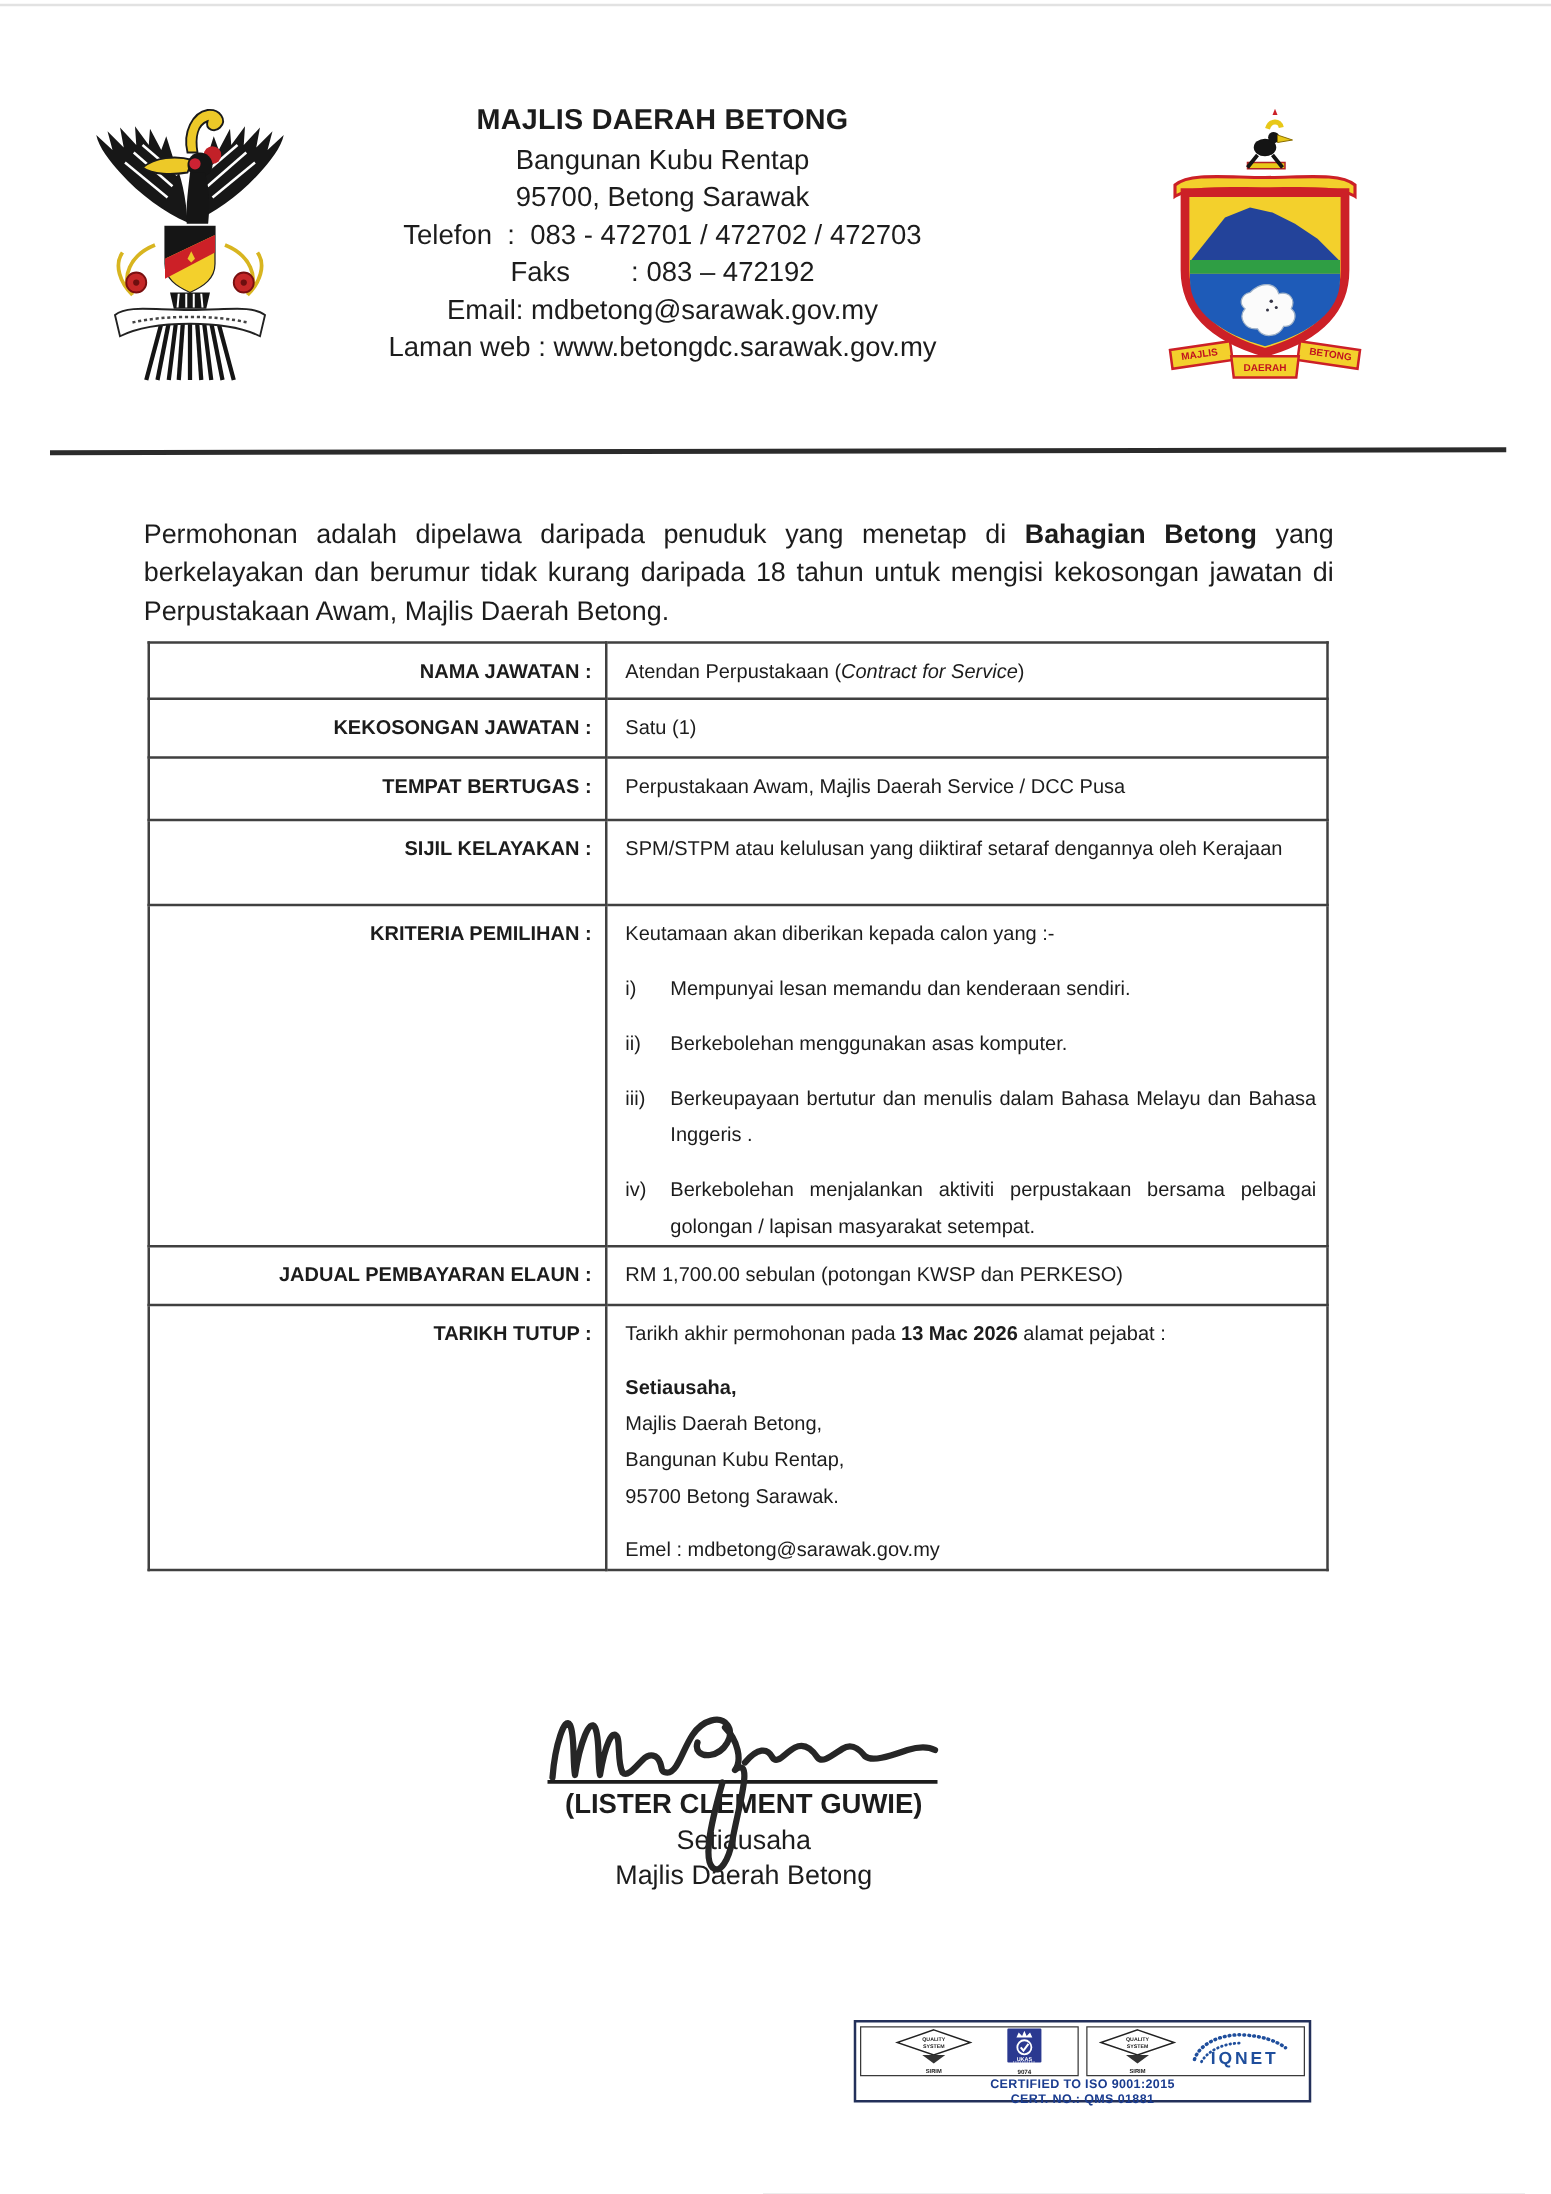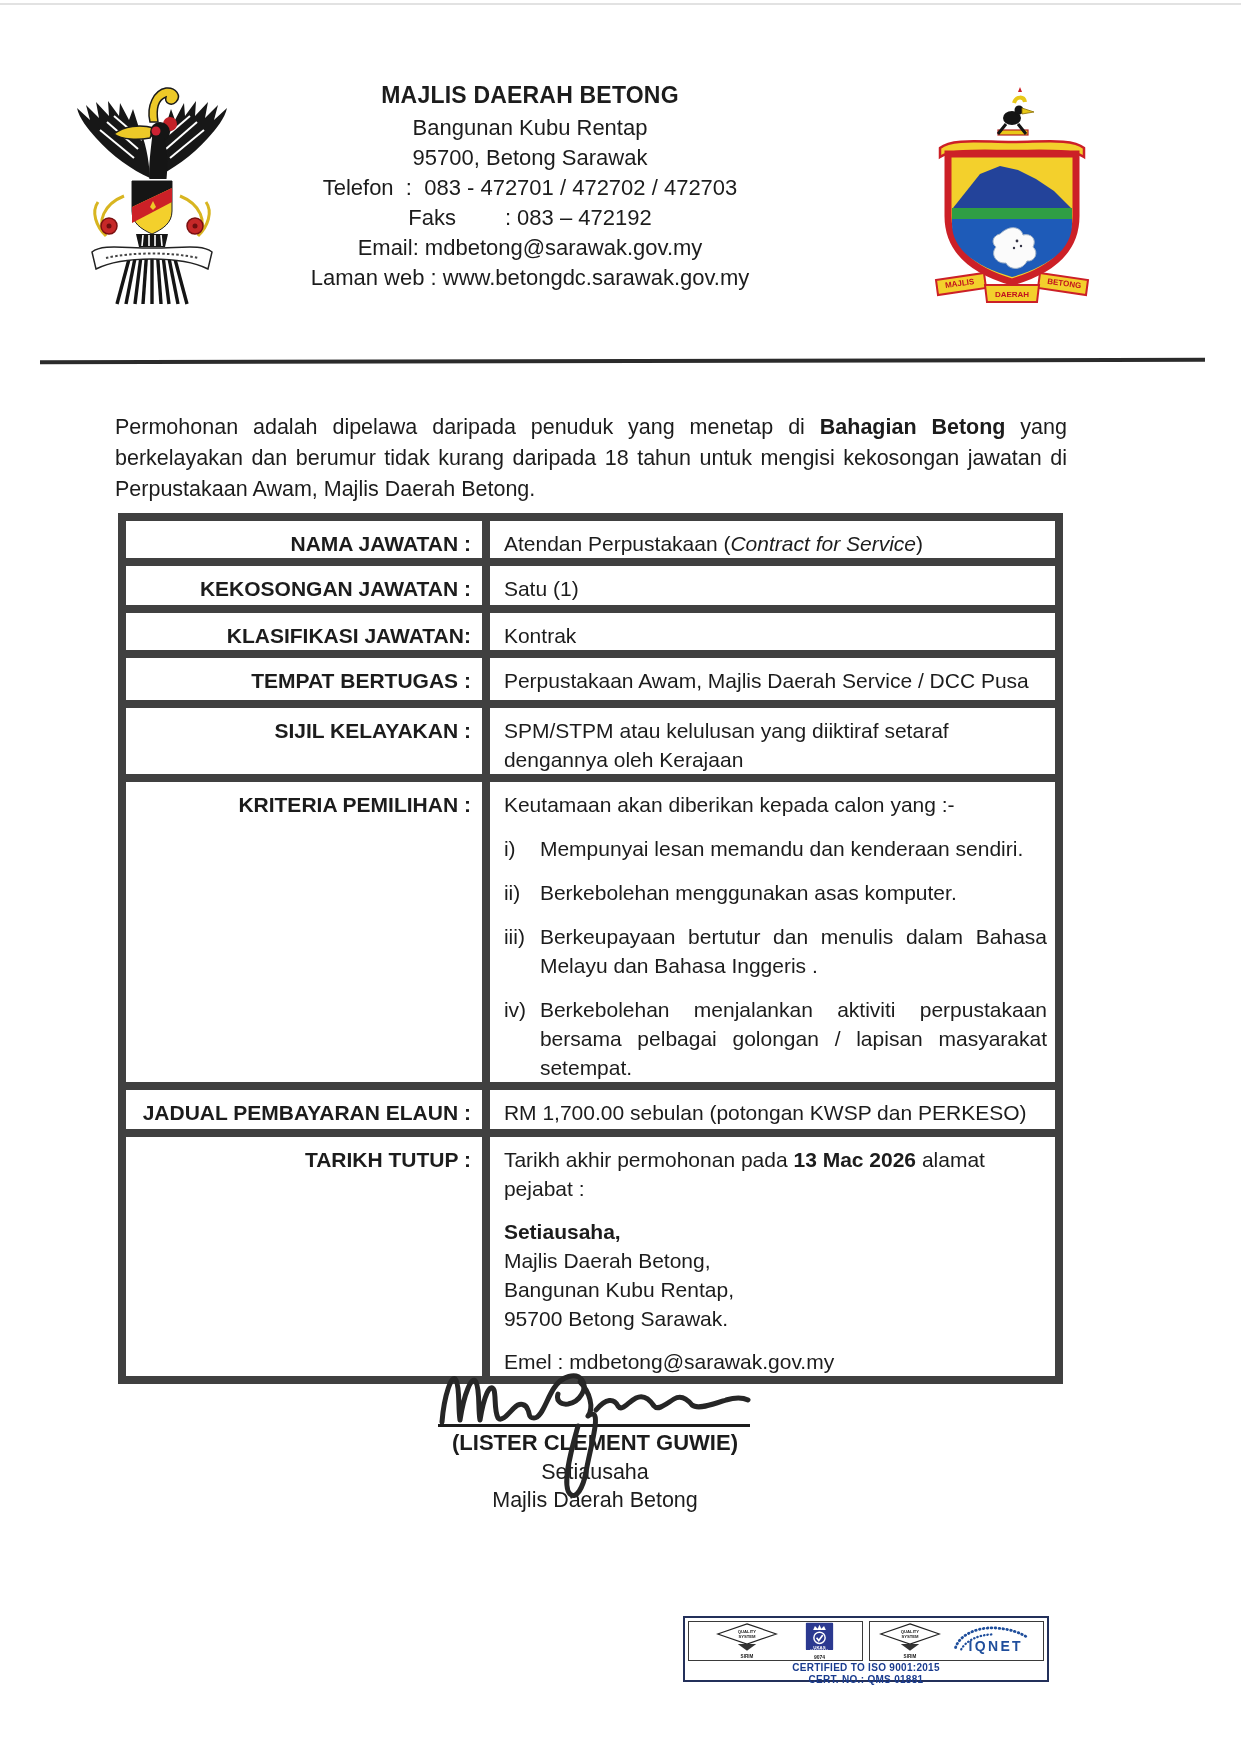--- a/index.html
+++ b/index.html
@@ -18,21 +18,21 @@
   .rule { position:absolute; left:40px; top:359px; width:1165px; height:4px; background:#2b2b2b; transform:rotate(-0.12deg); }
 
   .title { position:absolute; left:0; top:372px; width:1241px; text-align:center;
            font-size:21px; font-weight:bold; letter-spacing:.2px; }
 
   .intro { position:absolute; left:115px; top:412px; width:952px; font-size:21.5px;
            line-height:31px; text-align:justify; }
 
   
   .job-table { position:absolute; left:118px; top:513px; width:945px; border-collapse:collapse; table-layout:fixed; }
-  .job-table td { border:8px solid #404040; vertical-align:top; font-size:21px; line-height:29px; padding-top:8px; }
+  .job-table td { border:2px solid #404040; vertical-align:top; font-size:16px; line-height:29px; padding-top:8px; }
   .job-table td.lbl { width:362px; font-weight:bold; text-align:right; padding-right:11px; padding-left:6px; }
   .job-table td.val { width:570px; text-align:left; padding-left:14px; padding-right:8px; }
   .just { text-align:justify; }
   .kr-item { display:flex; margin-top:15px; }
   .kr-m { flex:none; width:36px; }
   .kr-t { flex:1; text-align:justify; }
   .blk-gap { height:14px; }
   .tt-line1 .b, strong { font-weight:bold;margin-top:20px; }
   em { font-style:italic; }
 
@@ -179,24 +179,20 @@
   <table class="job-table">
     <tbody>
         <tr style="height:45px;">
       <td class="lbl">NAMA JAWATAN :</td>
       <td class="val"><span>Atendan Perpustakaan (</span><em>Contract for Service</em><span>)</span></td>
     </tr>
     <tr style="height:47px;">
       <td class="lbl">KEKOSONGAN JAWATAN :</td>
       <td class="val">Satu (1)</td>
     </tr>
-    <tr style="height:45px;">
-      <td class="lbl">KLASIFIKASI JAWATAN:</td>
-      <td class="val">Kontrak</td>
-    </tr>
     <tr style="height:50px;">
       <td class="lbl">TEMPAT BERTUGAS :</td>
       <td class="val">Perpustakaan Awam, Majlis Daerah Service / DCC Pusa</td>
     </tr>
     <tr style="height:68px;">
       <td class="lbl">SIJIL KELAYAKAN :</td>
       <td class="val just">SPM/STPM atau kelulusan yang diiktiraf setaraf dengannya oleh Kerajaan</td>
     </tr>
     <tr style="height:273px;">
       <td class="lbl">KRITERIA PEMILIHAN :</td>

